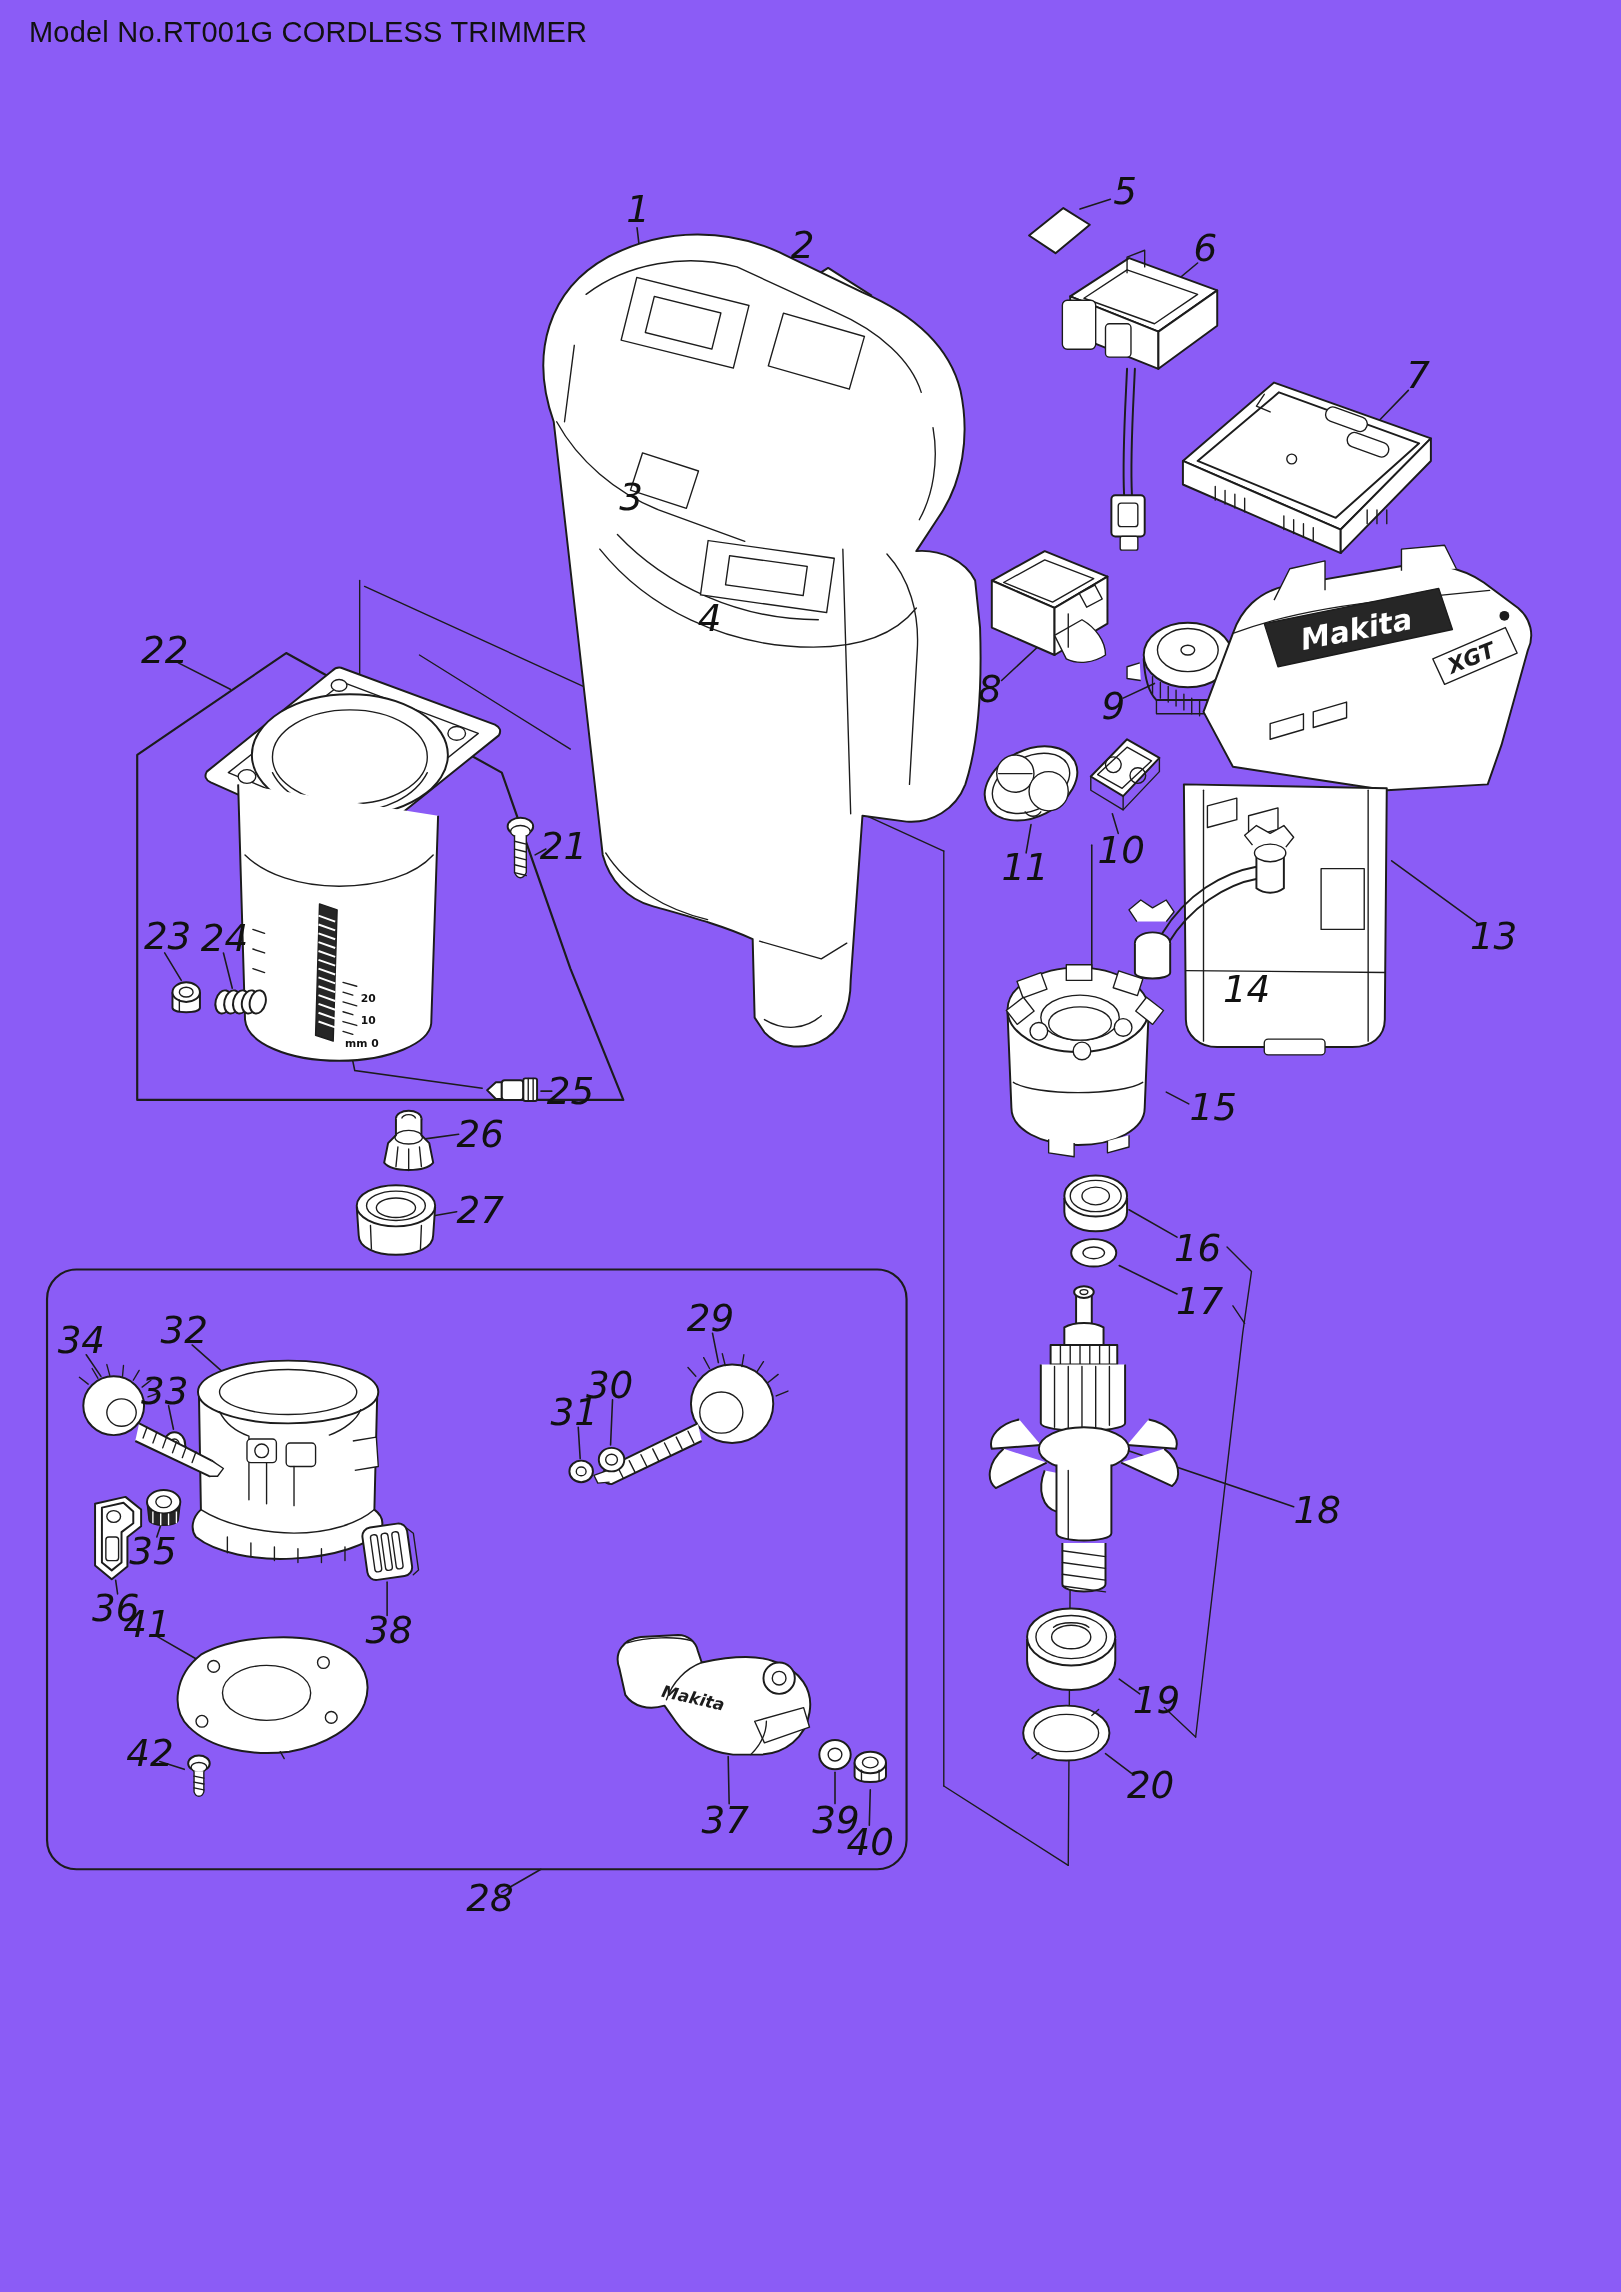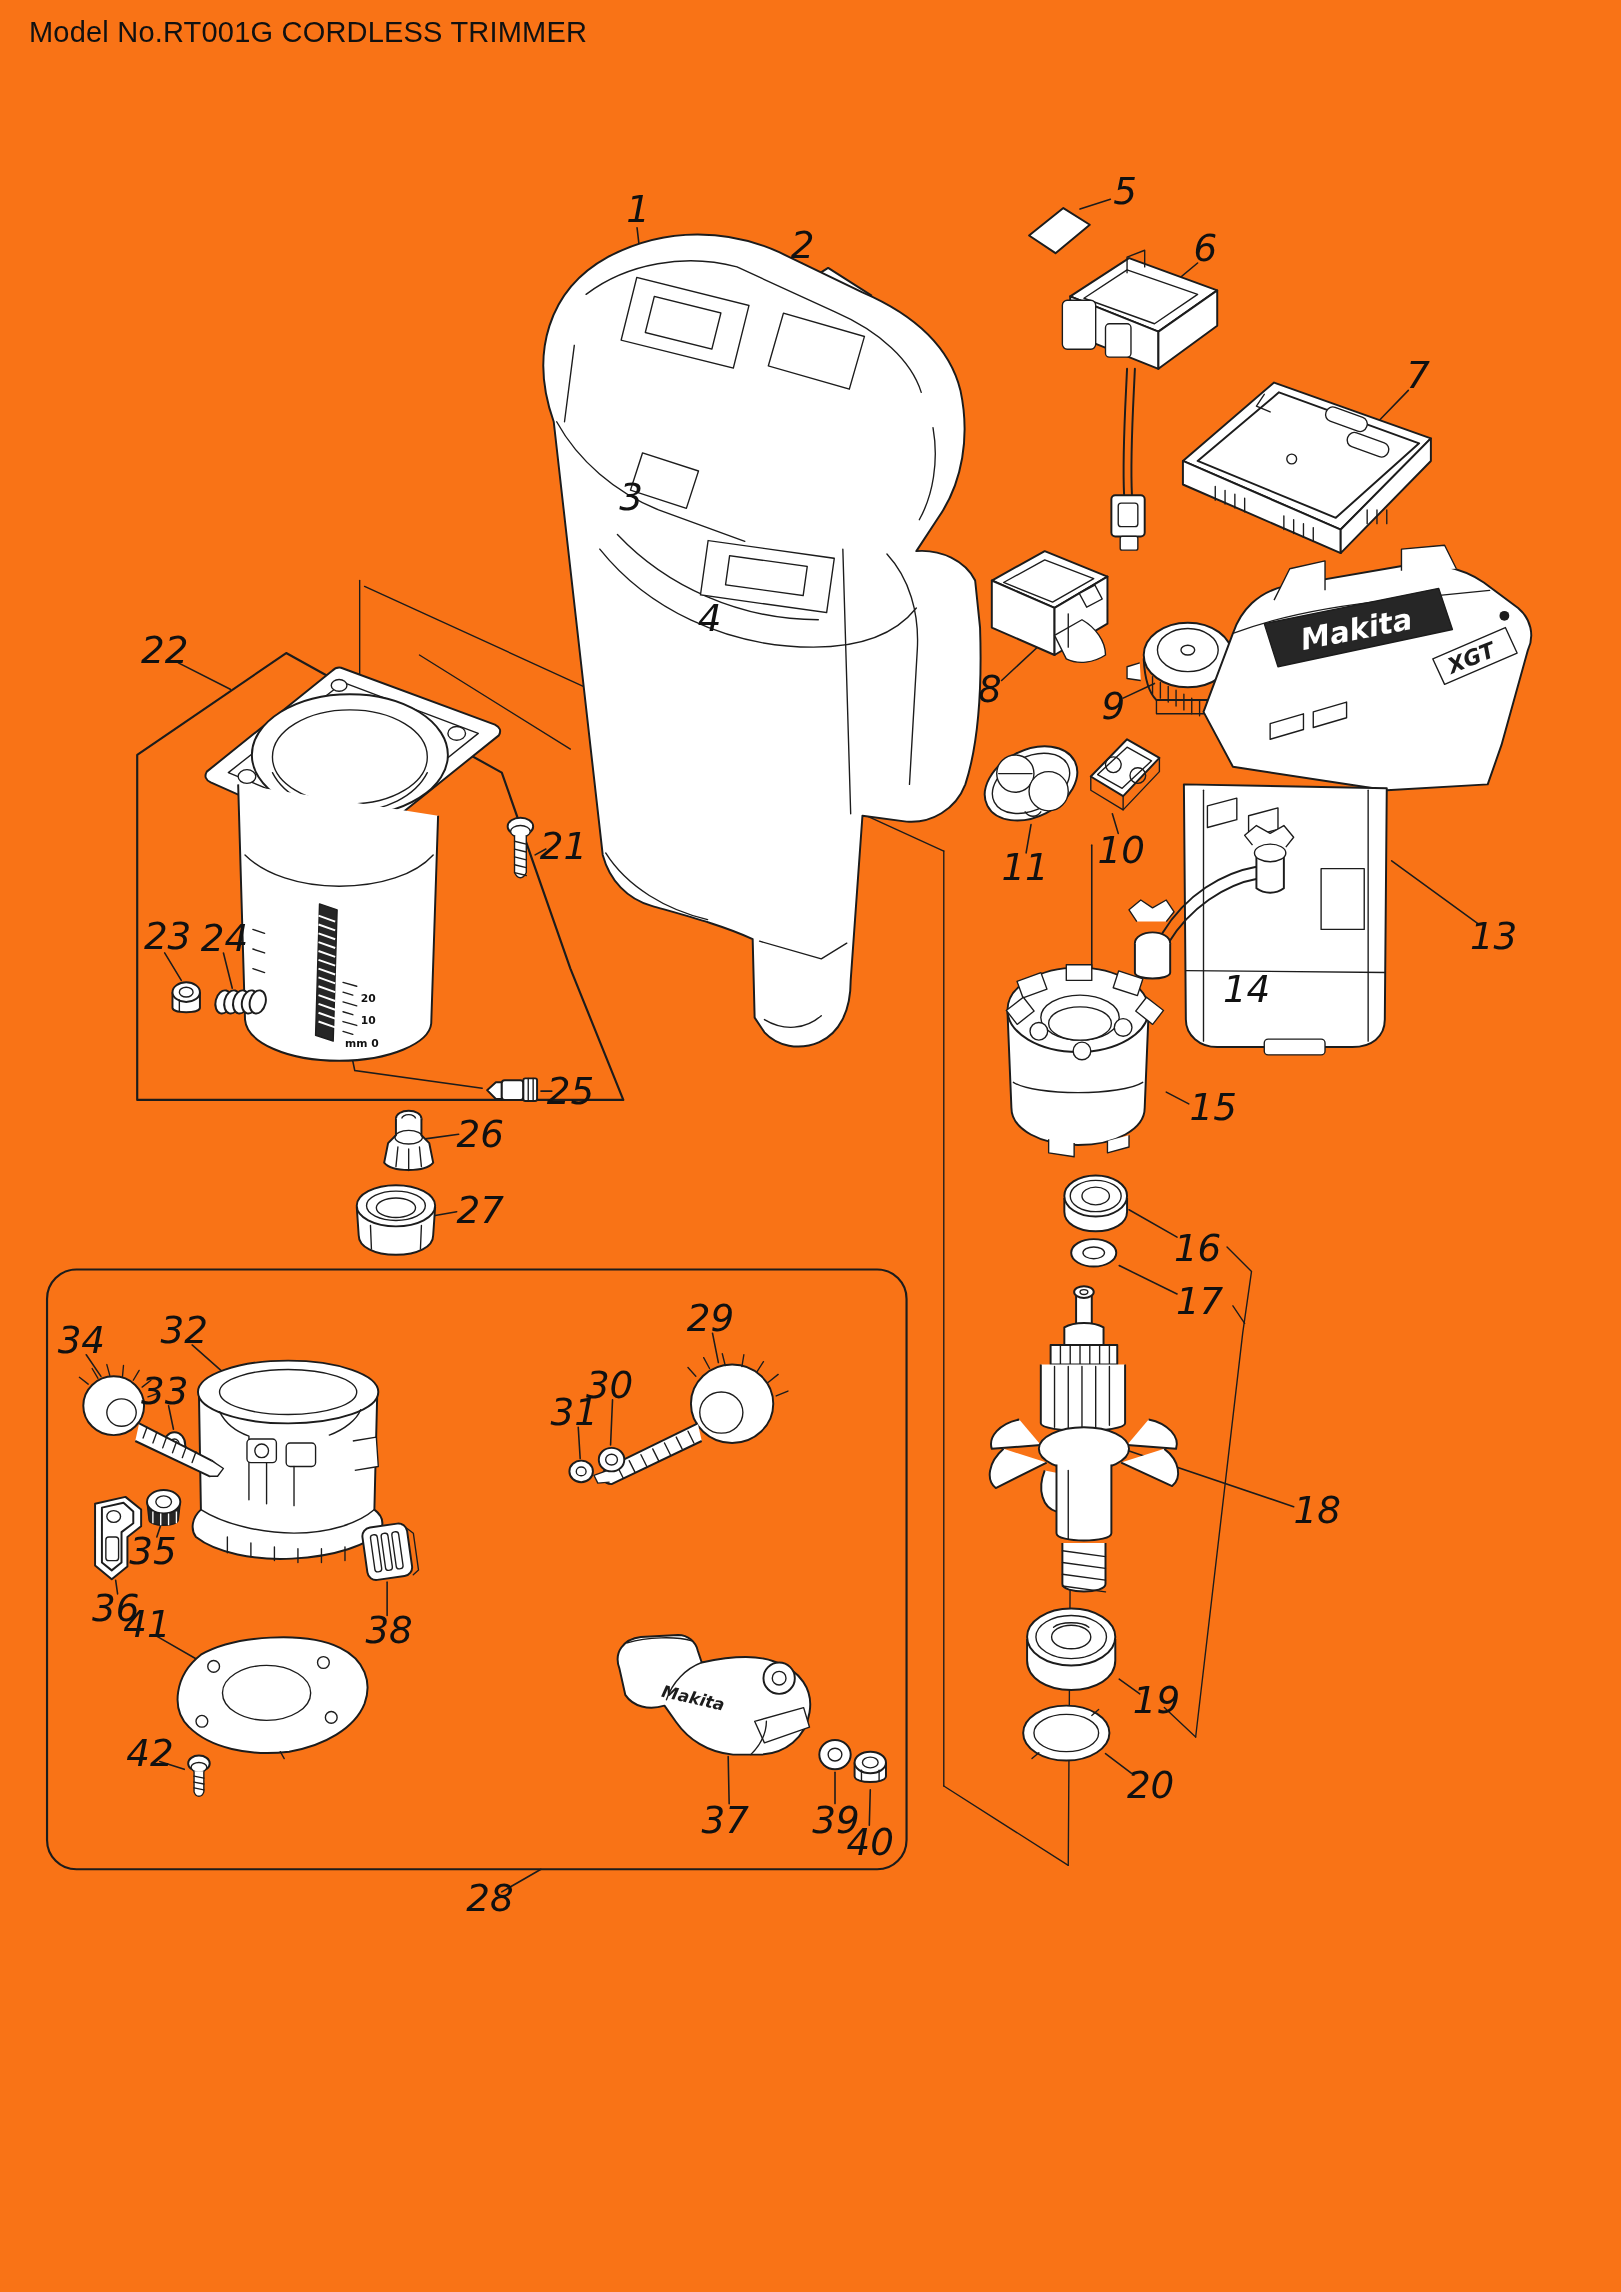--- a/index.html
+++ b/index.html
@@ -1,16 +1,16 @@
 <!DOCTYPE html>
 <html><head>
 <meta charset="utf-8">
 <style>
   html,body{margin:0;padding:0;background:#ffffff;}
-  .canvas{position:relative;width:1621px;height:2293px;background:#f97316;overflow:hidden;
+  .canvas{position:relative;width:1621px;height:2293px;background:#8b5cf6;overflow:hidden;
           font-family:"Liberation Sans", sans-serif;}
   .doc-title{position:absolute;left:29px;top:15.7px;font-size:29px;color:#111;
              font-family:"Liberation Sans", sans-serif;font-weight:400;letter-spacing:0.2px;}
   svg{position:absolute;left:0;top:0;}
   .ln{stroke:#1c1c1c;stroke-width:2;fill:none;stroke-linecap:round;stroke-linejoin:round;}
   .lnth{stroke:#1c1c1c;stroke-width:1.4;fill:none;stroke-linecap:round;stroke-linejoin:round;}
   .fw{stroke:#1c1c1c;stroke-width:2;fill:#ffffff;stroke-linejoin:round;}
   .fwth{stroke:#1c1c1c;stroke-width:1.4;fill:#ffffff;stroke-linejoin:round;}
   .fd{stroke:#1c1c1c;stroke-width:1.4;fill:#262626;stroke-linejoin:round;}
   .lead{stroke:#1c1c1c;stroke-width:1.6;fill:none;stroke-linecap:round;}

